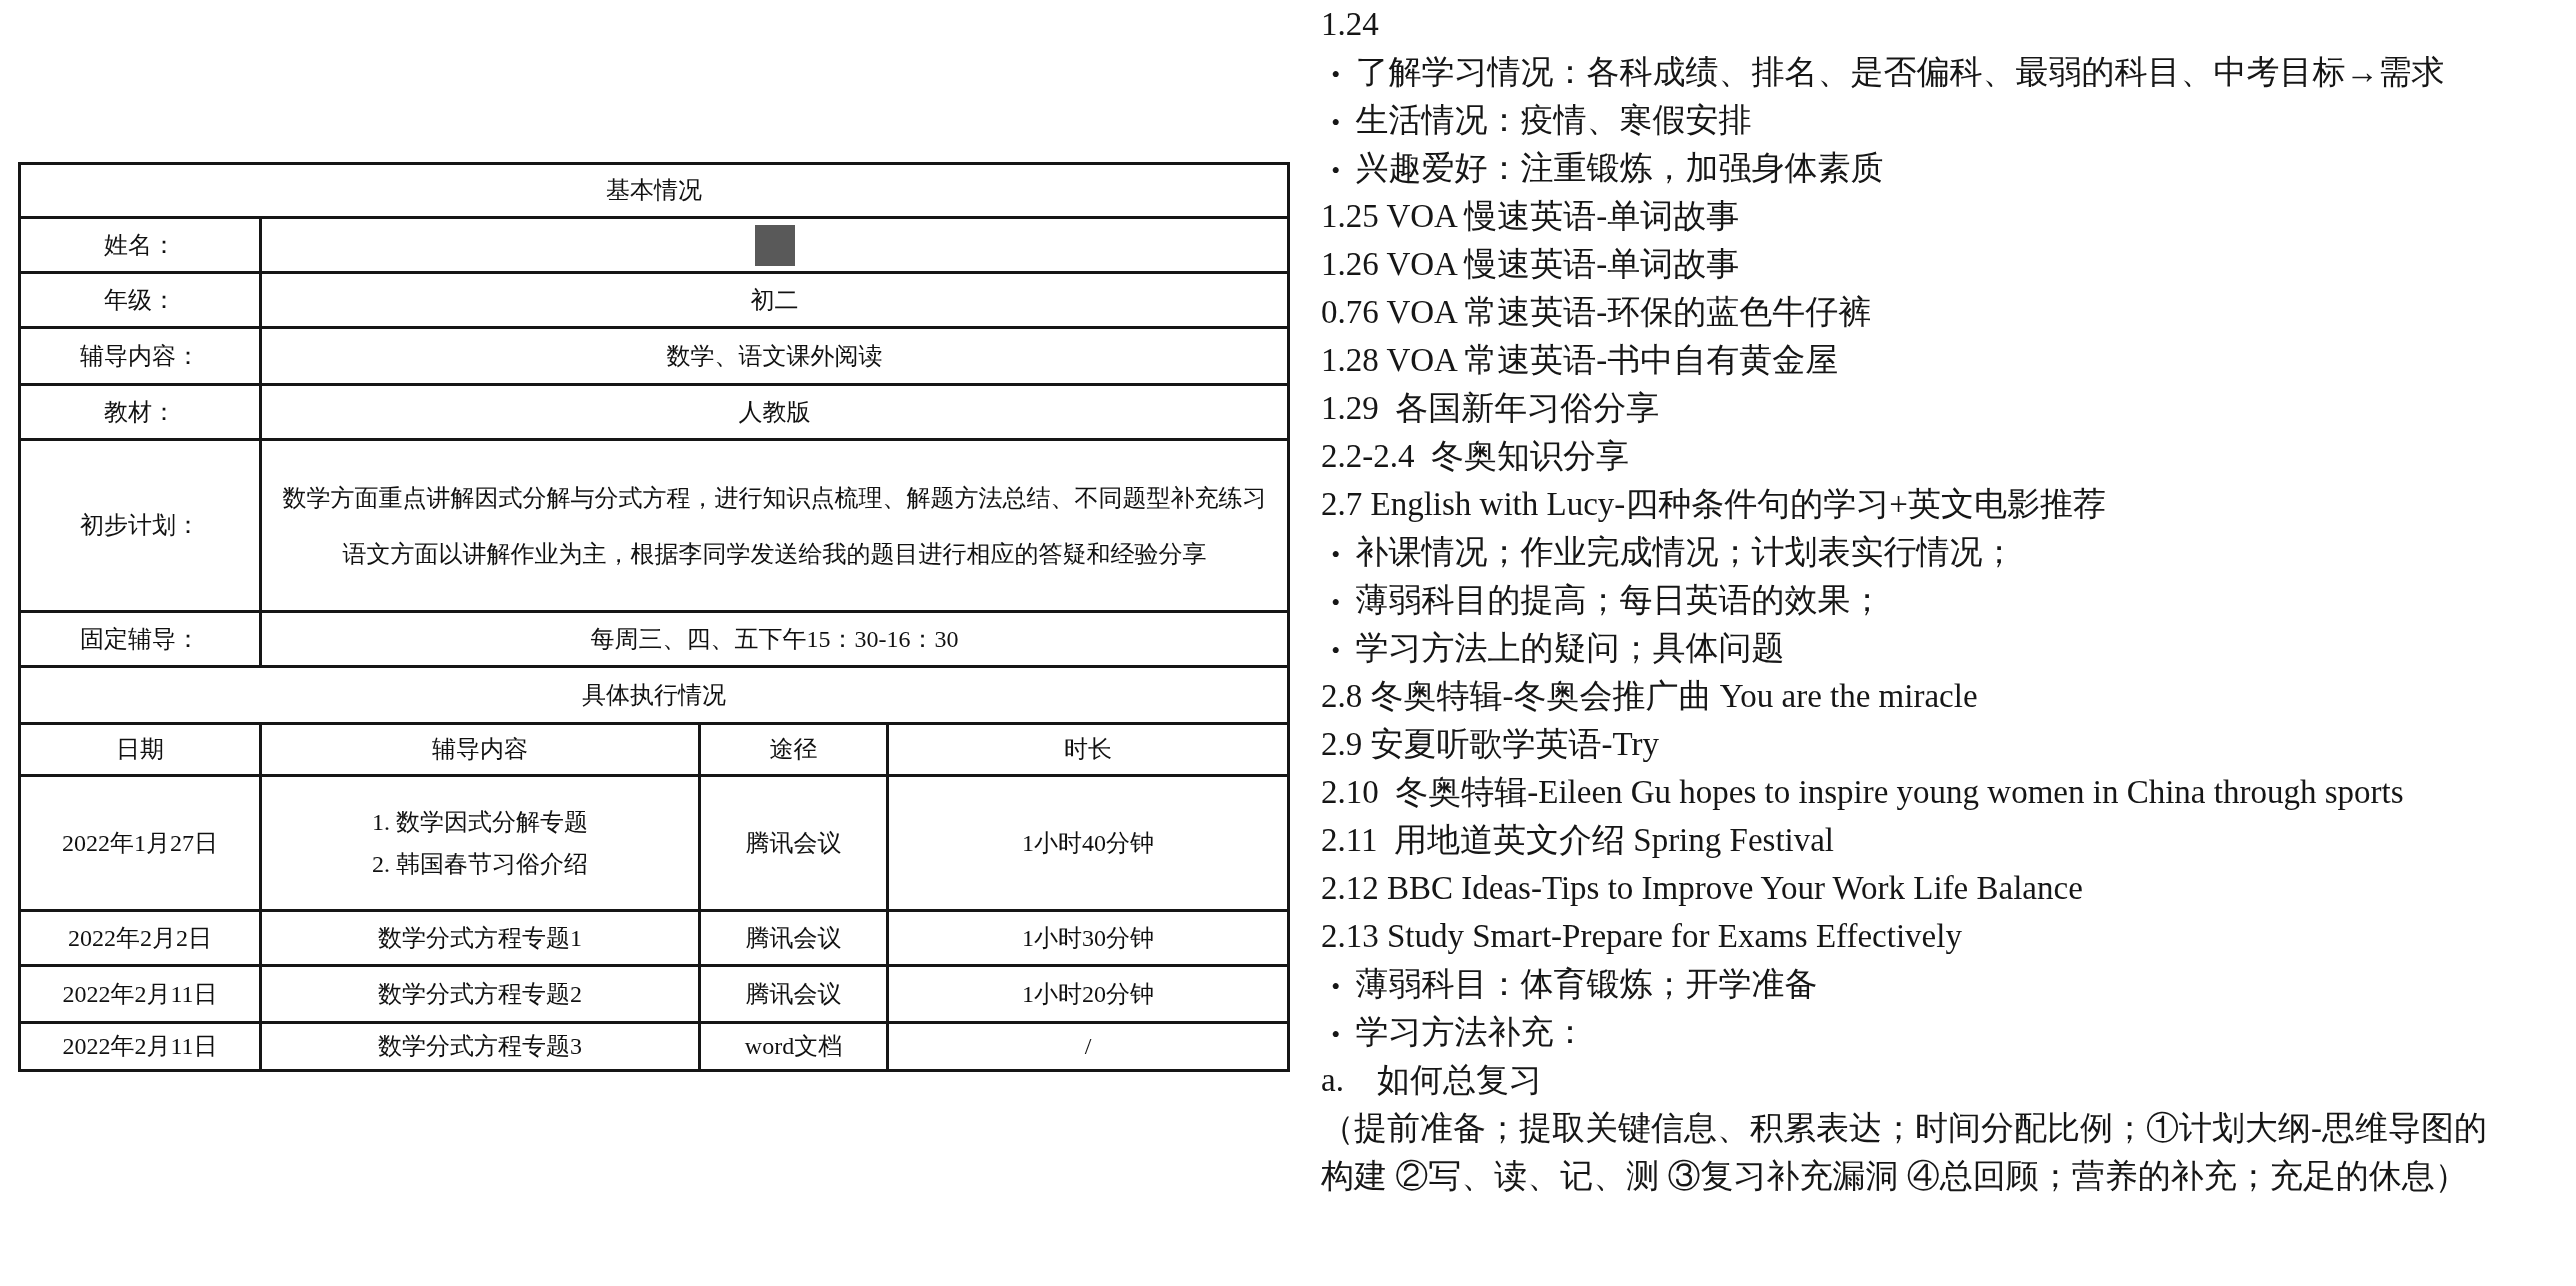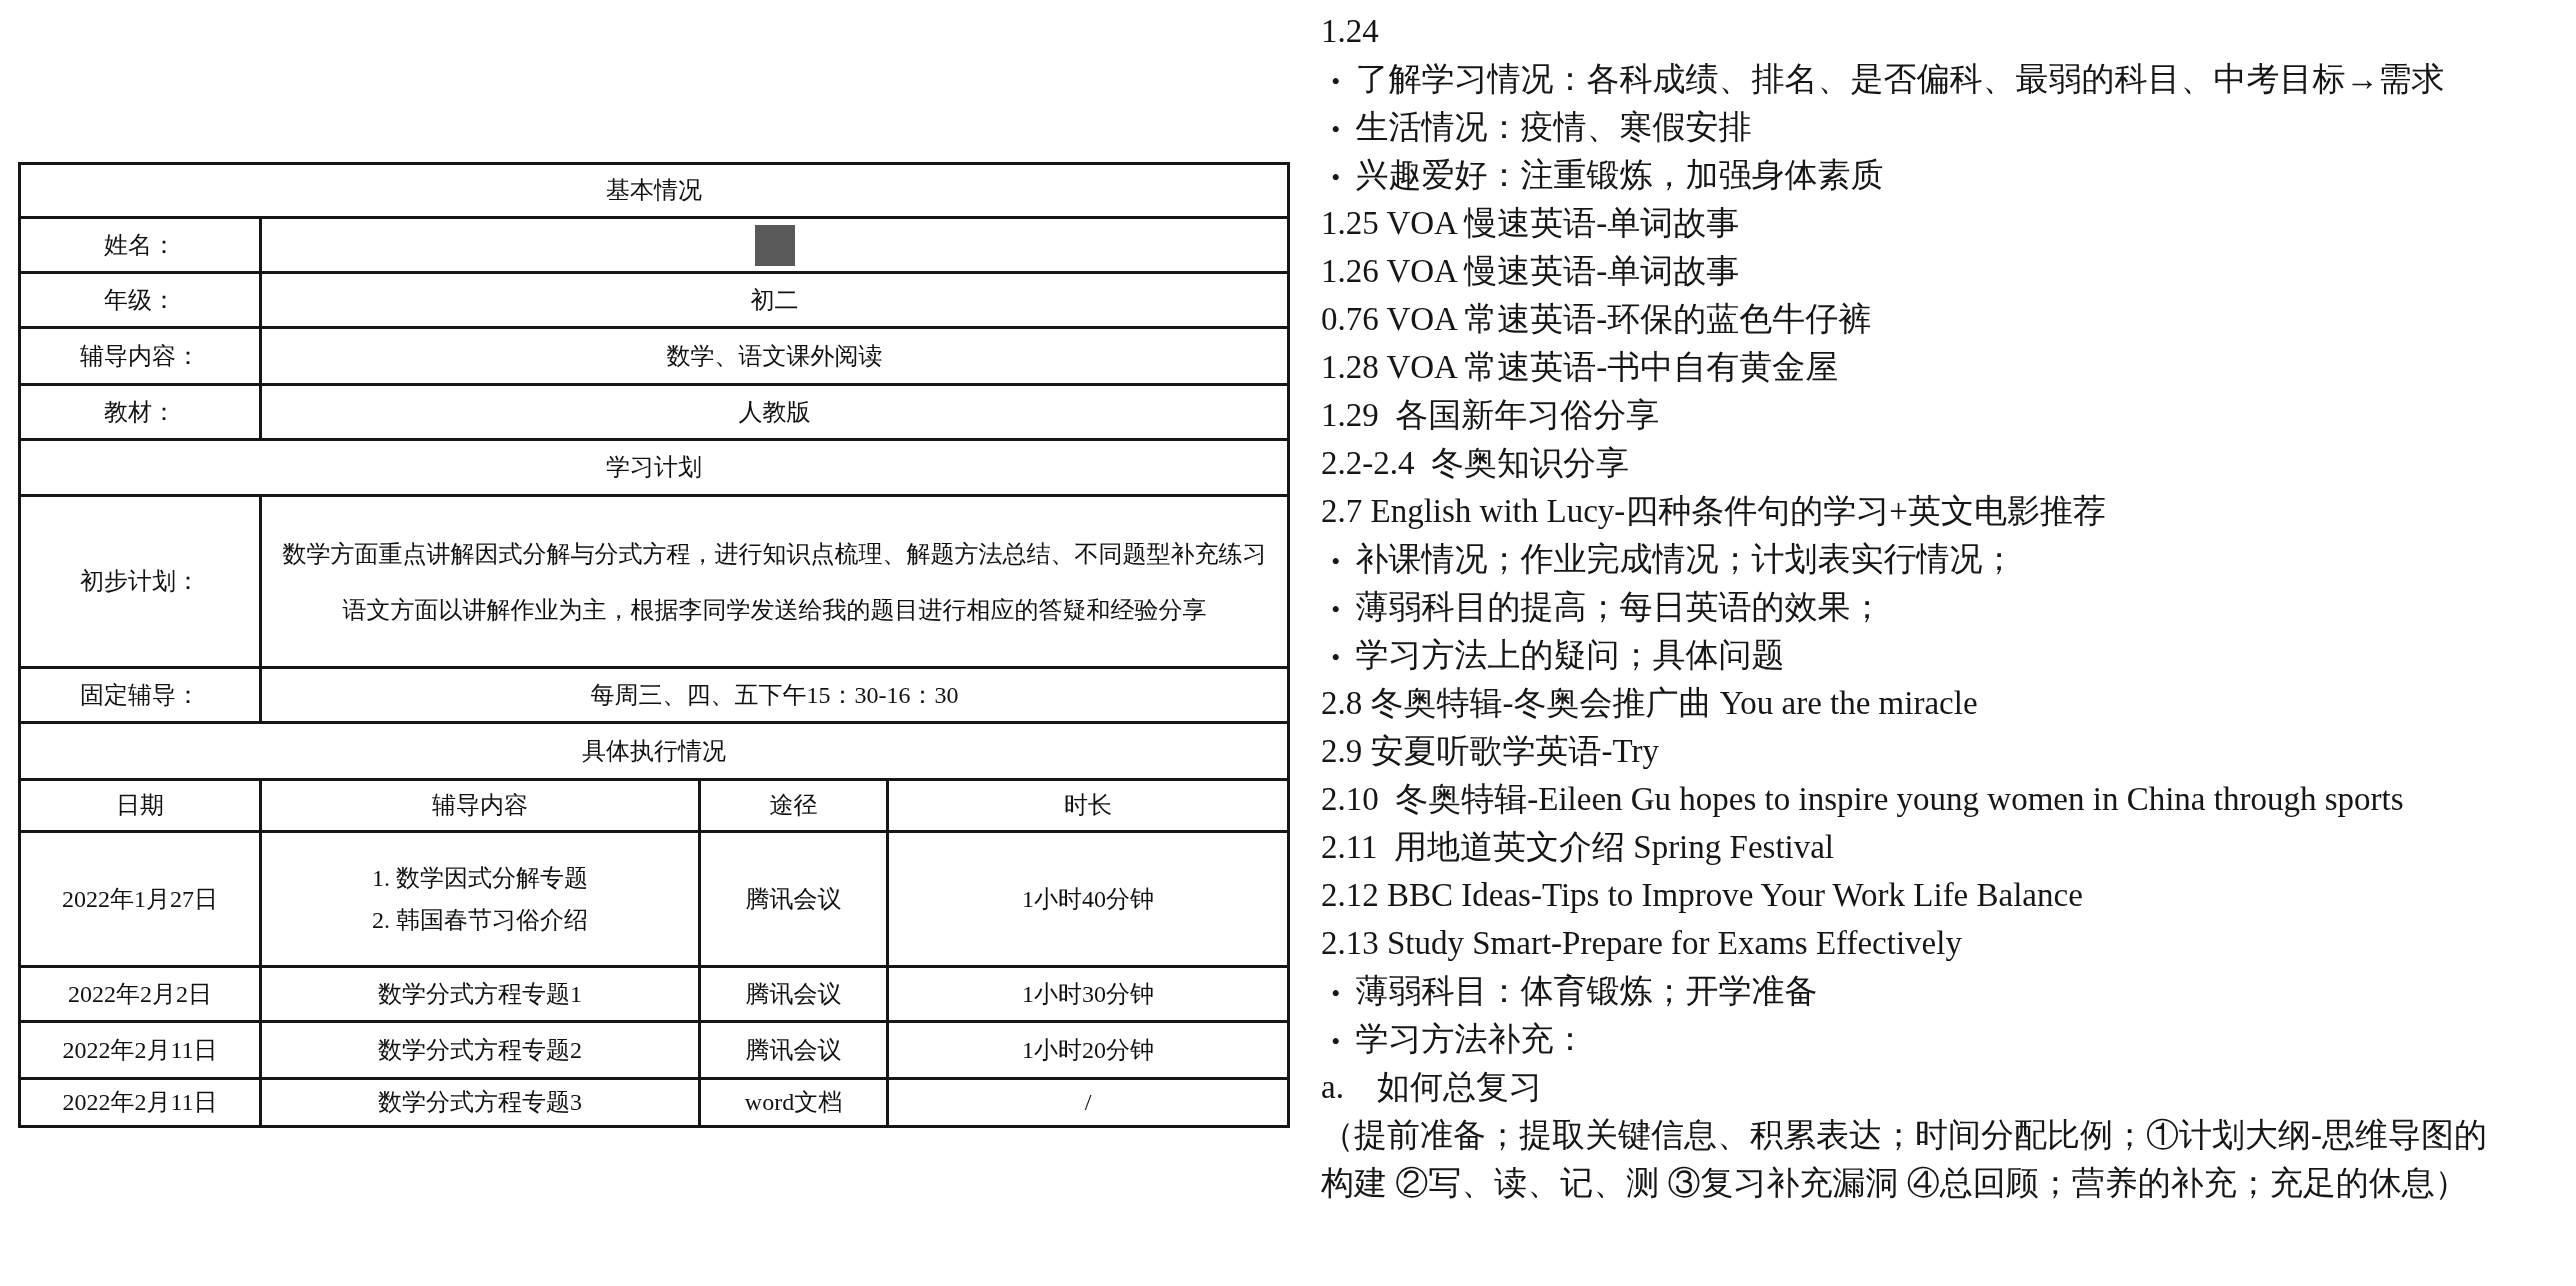--- a/index.html
+++ b/index.html
@@ -31,21 +31,21 @@
   .plan-cell div{text-align:center;line-height:56px;}
   .name-cell{vertical-align:top;padding-top:1.9px;}
   .redact{
     display:inline-block;width:40px;height:41px;
     background:#595959;vertical-align:top;
   }
   .content-block{display:inline-block;text-align:right;}
   .content-block div{line-height:42px;}
   
   .notes{
-    position:absolute;left:1321px;top:7px;width:1255px;
+    position:absolute;left:1321px;top:0;width:1255px;
   }
   .note-line{
     height:48px;line-height:48px;font-size:33px;
     white-space:pre;color:#161616;
   }
   .note-line .dot{
     display:inline-block;margin-left:10.2px;margin-right:15.3px;
     font-size:25.6px;vertical-align:middle;
   }
 </style>
@@ -71,23 +71,20 @@
     <td>年级：</td>
     <td colspan="3">初二</td>
   </tr>
   <tr class="h85">
     <td>辅导内容：</td>
     <td colspan="3">数学、语文课外阅读</td>
   </tr>
   <tr class="h82">
     <td>教材：</td>
     <td colspan="3">人教版</td>
-  </tr>
-  <tr class="h83">
-    <td colspan="4" class="section-title-cell">学习计划</td>
   </tr>
   <tr class="h265">
     <td>初步计划：</td>
     <td colspan="3" class="plan-cell">
           <div>数学方面重点讲解因式分解与分式方程，进行知识点梳理、解题方法总结、不同题型补充练习</div>
           <div>语文方面以讲解作业为主，根据李同学发送给我的题目进行相应的答疑和经验分享</div>
         </td>
   </tr>
   <tr class="h82">
     <td>固定辅导：</td>

